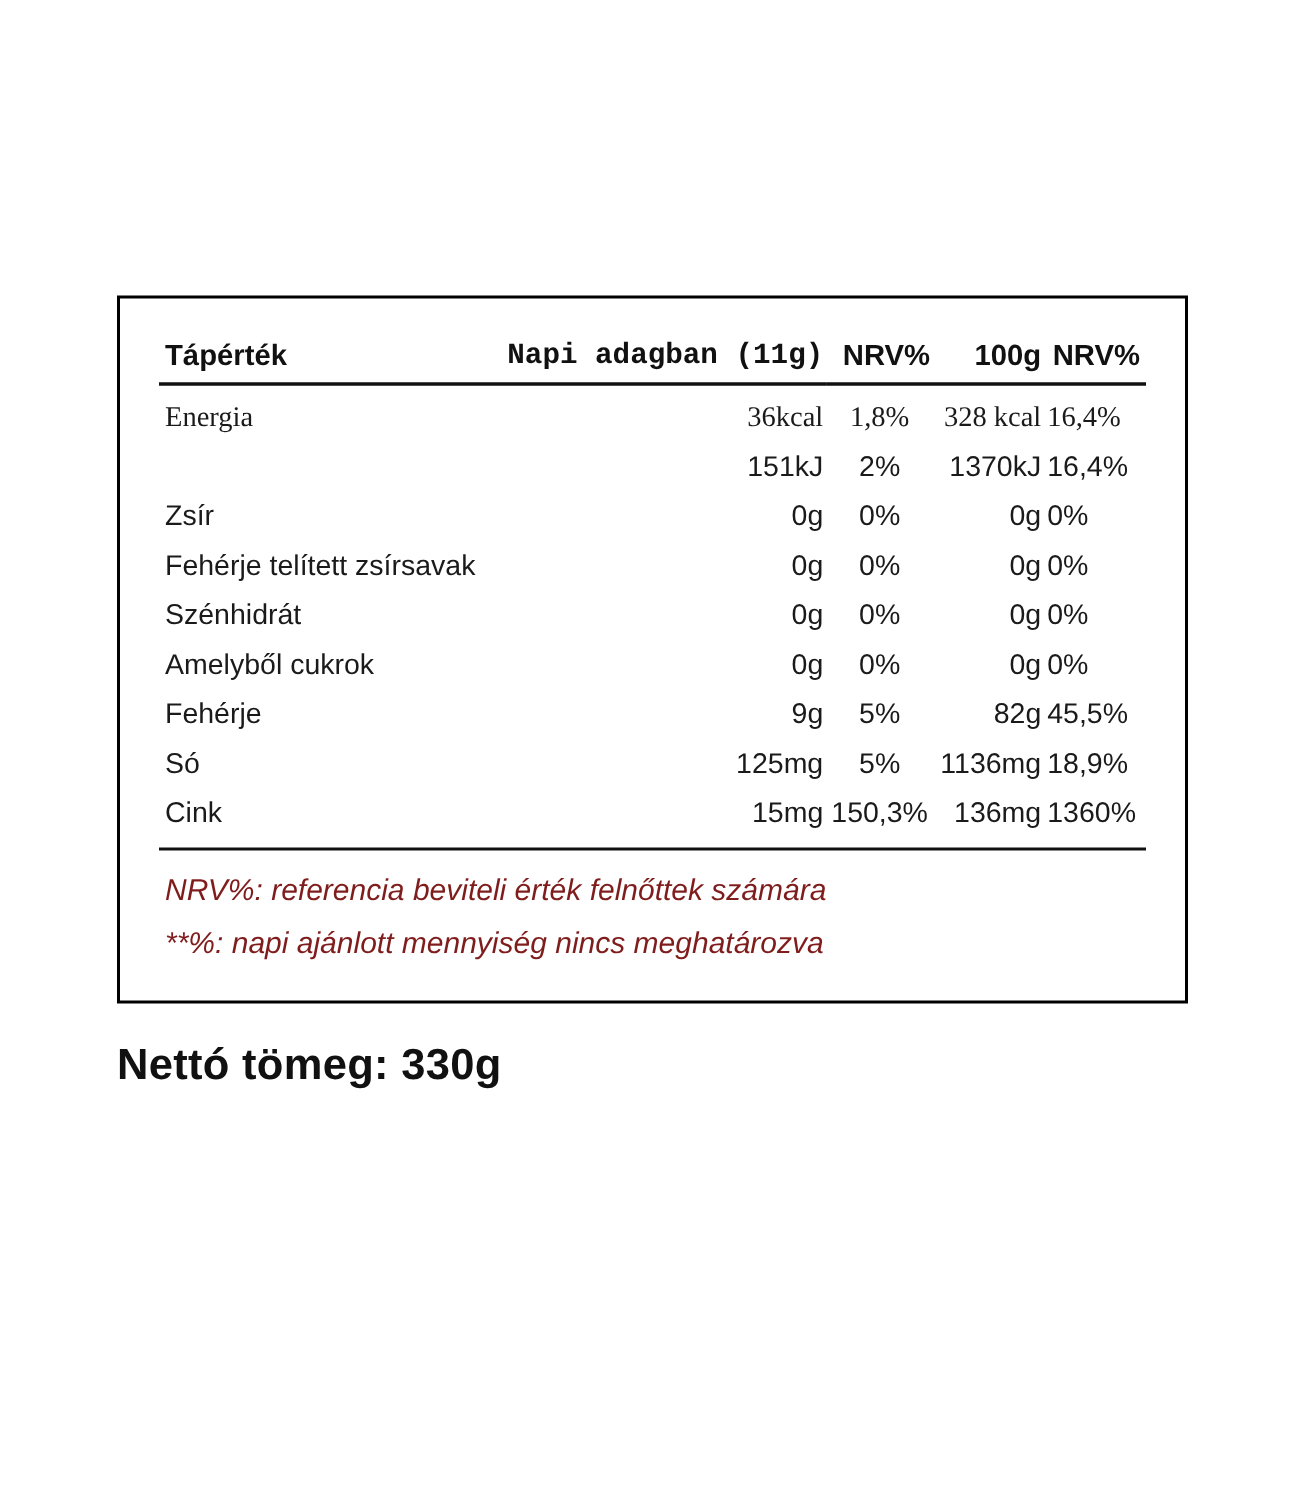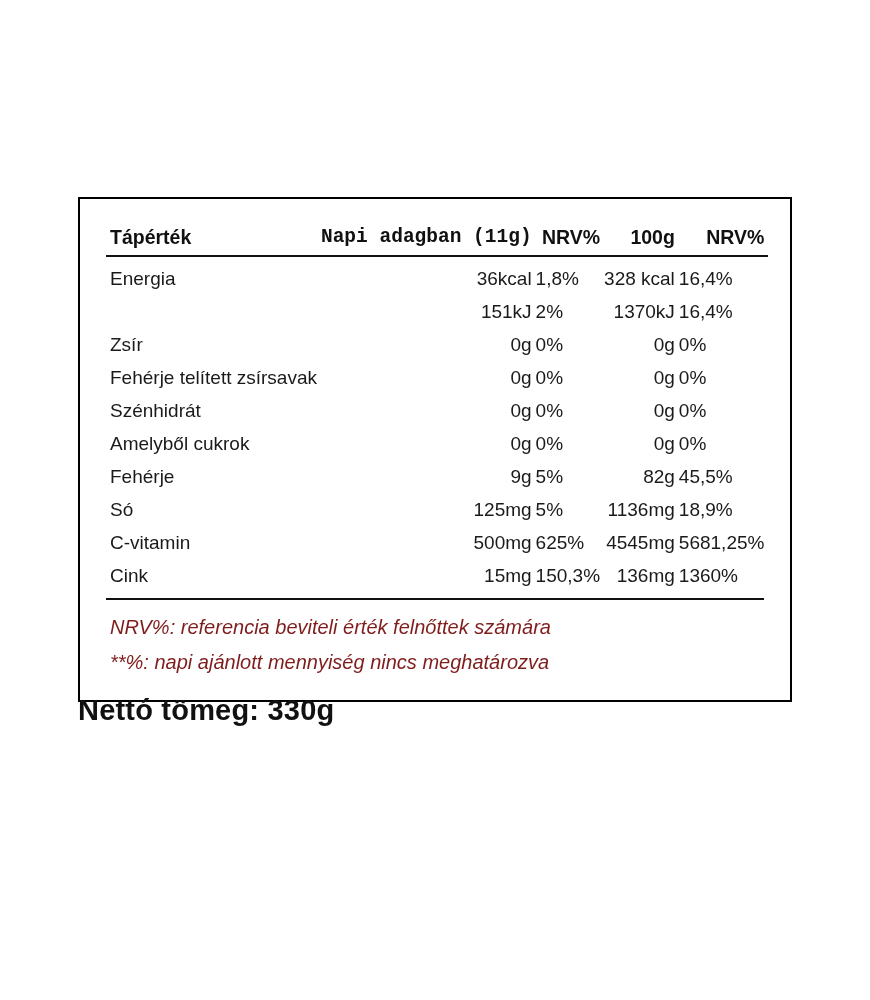--- a/index.html
+++ b/index.html
@@ -57,25 +57,25 @@
   }
 
   thead th.c0 { text-align: left;  padding-left: 4px; }
   thead th.c1 { text-align: right; font-family: Liberation Mono, monospace; }
   thead th.c2 { text-align: right; }
   thead th.c3 { text-align: right; }
   thead th.c4 { text-align: right; padding-right: 4px; }
 
   thead tr { border-bottom: 2px solid #111111; }
 
-  tbody tr.firstrow td { padding-top: 12px; }
+  tbody tr.firstrow td { padding-top: 12px; font-family: Liberation Serif, serif; }
 
   tbody td.c0 { text-align: left;  padding-left: 4px; font-weight: normal; }
   tbody td.c1 { text-align: right; margin-top: 31px; }
-  tbody td.c2 { text-align: left; }
+  tbody td.c2 { text-align: center; }
   tbody td.c3 { text-align: right; }
   tbody td.c4 { text-align: left; padding-right: 4px; }
 
   tbody tr.lastrow td { padding-bottom: 13px; }
 
   .rule {
     border-bottom: 2px solid #111111;
     height: 0;
     margin: 0 0 10px 0;
   }
@@ -166,27 +166,20 @@
           <td class="c3">82g</td>
           <td class="c4">45,5%</td>
         </tr>
         <tr>
           <td class="c0">Só</td>
           <td class="c1">125mg</td>
           <td class="c2">5%</td>
           <td class="c3">1136mg</td>
           <td class="c4">18,9%</td>
         </tr>
-        <tr>
-          <td class="c0">C-vitamin</td>
-          <td class="c1">500mg</td>
-          <td class="c2">625%</td>
-          <td class="c3">4545mg</td>
-          <td class="c4">5681,25%</td>
-        </tr>
         <tr class="lastrow">
           <td class="c0">Cink</td>
           <td class="c1">15mg</td>
           <td class="c2">150,3%</td>
           <td class="c3">136mg</td>
           <td class="c4">1360%</td>
         </tr>
       </tbody>
     </table>
 

